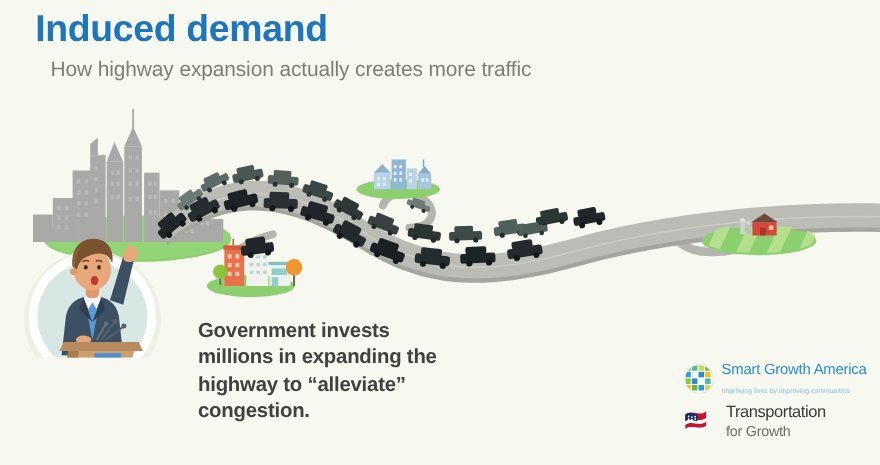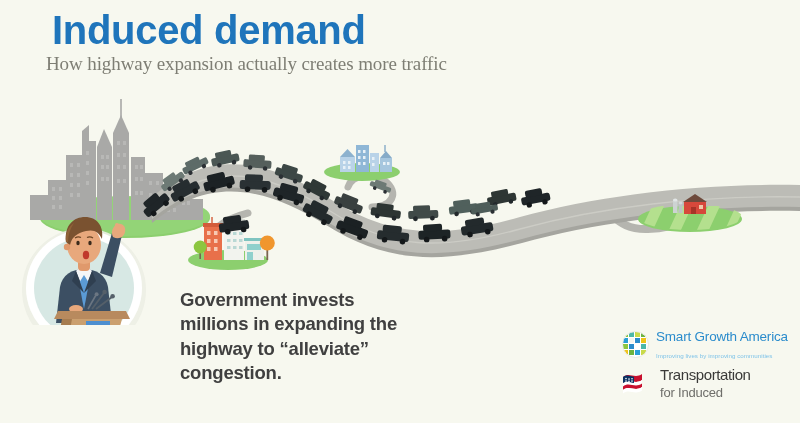--- a/index.html
+++ b/index.html
@@ -12,23 +12,23 @@
     width: 800px;
     height: 423px;
     background: #f7f8ef;
     overflow: hidden;
     font-family: "Liberation Sans", sans-serif;
   }
 
   
   #title {
     position: absolute;
-    left: 52px;
+    left: 32px;
     top: 8px;
-    font-size: 40px;
+    font-size: 34px;
     font-weight: bold;
     color: #1f75bb;
     letter-spacing: -0.3px;
     line-height: 1.1;
   }
   #subtitle {
     position: absolute;
     left: 46px;
     top: 53px;
     font-size: 19px;
@@ -108,21 +108,21 @@
     white-space: nowrap;
     margin-top: -1px;
   }
 </style>
 </head>
 <body>
 
 <div id="infographic" style="background: rgb(247, 248, 239);">
 
   <div id="title" style="color: rgb(31, 117, 187);">Induced demand</div>
-  <div id="subtitle" style="color: rgb(126, 126, 116); font-family: Liberation Serif, serif;">How highway expansion actually creates more traffic</div>
+  <div id="subtitle" style="color: rgb(126, 126, 116);">How highway expansion actually creates more traffic</div>
 
   <div id="scene">
     <svg width="800" height="230" viewBox="0 0 800 230" xmlns="http://www.w3.org/2000/svg">
       <defs>
         <clipPath id="clipFarm">
           <ellipse cx="690" cy="122" rx="52" ry="13"></ellipse>
         </clipPath>
         <filter id="softshadow" x="-40%" y="-40%" width="180%" height="180%">
           <feDropShadow dx="0" dy="2" stdDeviation="4" flood-color="#000000" flood-opacity="0.10"></feDropShadow>
         </filter>
@@ -584,18 +584,18 @@
                 <circle cx="10" cy="7.8" r="0.8"></circle>
               <circle cx="4" cy="10" r="0.8"></circle>
                 <circle cx="7" cy="10.4" r="0.8"></circle>
                 <circle cx="10" cy="10.1" r="0.8"></circle>
             </g>
           </g>
         </svg>
       </span>
       <span class="logo-text">
         <span class="t4a-name">Transportation</span><br>
-        <span class="t4a-sub">for Induced</span>
+        <span class="t4a-sub">for Growth</span>
       </span>
     </div>
 
   </div>
 </div>
 
 </body></html>

